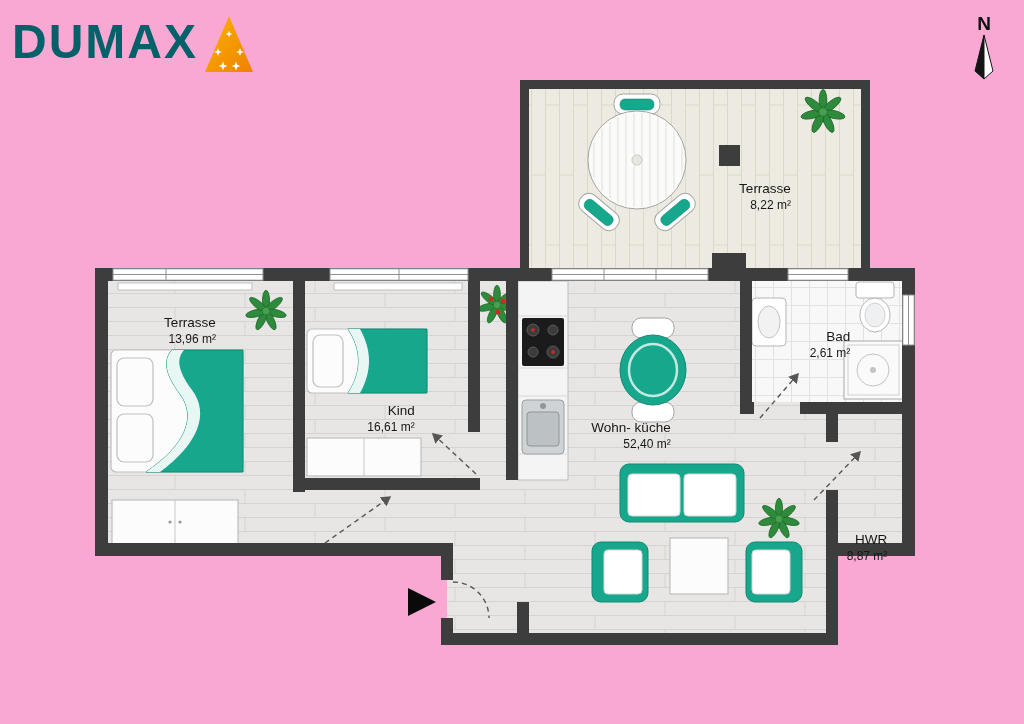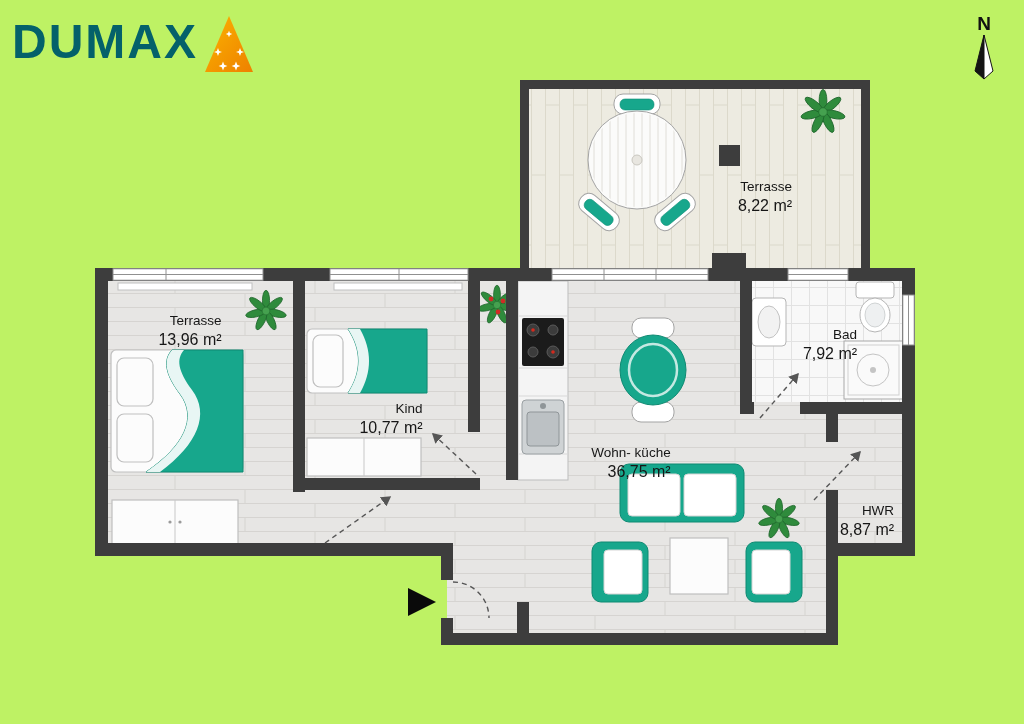--- a/index.html
+++ b/index.html
@@ -1,26 +1,26 @@
 <!DOCTYPE html>
 <html><head>
 <meta charset="utf-8">
 <style>
   html,body{margin:0;padding:0;background:#ffffff;}
-  .canvas{position:relative;width:1024px;height:724px;background:#bef264;
+  .canvas{position:relative;width:1024px;height:724px;background:#f9a8d4;
           font-family:"Liberation Sans",sans-serif;overflow:hidden;}
   .plan{position:absolute;left:0;top:0;}
   .logo{position:absolute;left:12px;top:16px;display:flex;align-items:flex-start;}
   .logo-text{font-size:48px;font-weight:bold;color:#04616a;letter-spacing:2px;line-height:1.1;}
   .logo-mark{margin-left:4px;margin-top:-2px;}
   .compass{position:absolute;left:964px;top:14px;width:40px;display:flex;flex-direction:column;align-items:center;}
   .compass-n{font-size:19px;font-weight:bold;color:#111;line-height:1;}
   .room-label{position:absolute;transform:translate(-50%,-50%);text-align:right;color:#161616;
               font-size:13.5px;line-height:1.25;white-space:nowrap;z-index:5;}
-  .room-label .area{display:block;font-size:16px;}
+  .room-label .area{display:block;font-size:12px;}
   .chair{fill:#ffffff;stroke:#a3a3a3;stroke-width:1;}
   .cushion{fill:#17a78c;stroke:#0f8f77;stroke-width:.6;}
   .wall{fill:#3d3d3d;}
   .furn{fill:#fcfcfc;stroke:#bfbfbf;stroke-width:1.2;}
   .teal{fill:#17a78c;stroke:#0e8a72;stroke-width:1;}
   .door-dash{fill:none;stroke:#565656;stroke-width:1.4;stroke-dasharray:5 4;}
   .win-frame{fill:#ffffff;stroke:#909090;stroke-width:1;}
   .win-line{stroke:#909090;stroke-width:1;}
   .radiator{fill:#ffffff;stroke:#c0c0c0;stroke-width:1;}
 </style>
@@ -293,28 +293,28 @@
   <div class="room-label" style="left:765px;top:197px">
     <span>Terrasse</span>
     <span class="area">8,22 m²</span>
   </div>
   <div class="room-label" style="left:190px;top:331px">
     <span>Terrasse</span>
     <span class="area">13,96 m²</span>
   </div>
   <div class="room-label" style="left:391px;top:419px">
     <span>Kind</span>
-    <span class="area">10,77 m²</span>
-  </div>
-  <div class="room-label" style="left:631px;top:463px">
+    <span class="area">16,61 m²</span>
+  </div>
+  <div class="room-label" style="left:631px;top:436px">
     <span>Wohn- küche</span>
-    <span class="area">36,75 m²</span>
+    <span class="area">52,40 m²</span>
   </div>
   <div class="room-label" style="left:830px;top:345px">
     <span>Bad</span>
-    <span class="area">7,92 m²</span>
-  </div>
-  <div class="room-label" style="left:867px;top:521px">
+    <span class="area">2,61 m²</span>
+  </div>
+  <div class="room-label" style="left:867px;top:548px">
     <span>HWR</span>
     <span class="area">8,87 m²</span>
   </div>
 
 </div>
 
 </body></html>

